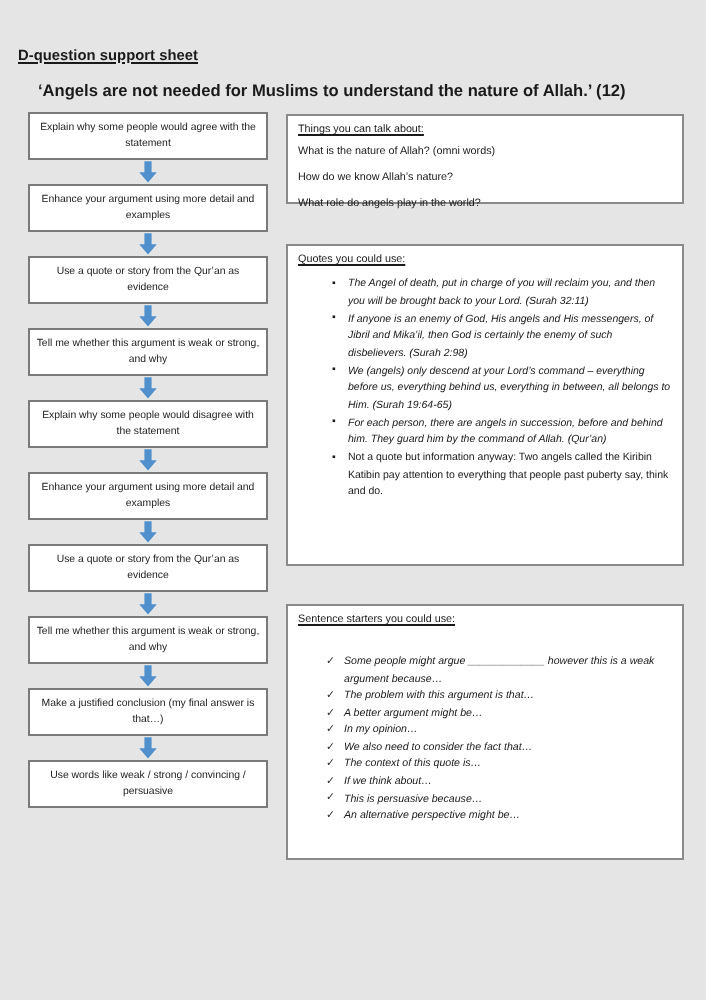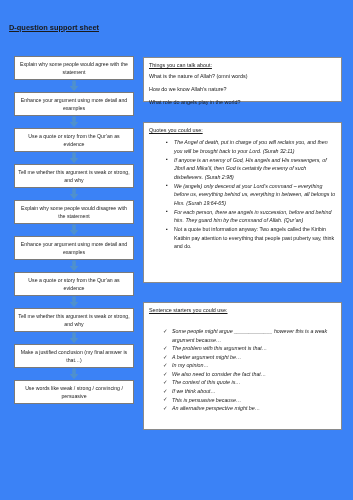--- a/index.html
+++ b/index.html
@@ -13,21 +13,21 @@
     font-family: "Liberation Sans", sans-serif;
     color: #1a1a1a;
     overflow: hidden;
     position: relative;
   }
   .page {
     position: absolute;
     left: 0; top: 0;
     width: 353px;
     height: 500px;
-    background: #3b82f6;
+    background: #e5e5e5;
   }
   
   .doc-title {
     position: absolute;
     left: 9px;
     top: 23px;
     font-size: 7.4px;
     font-weight: bold;
     text-decoration: underline;
     letter-spacing: 0.02px;
@@ -151,20 +151,21 @@
     font-style: normal;
     color: #2a2a2a;
   }
 </style>
 </head>
 <body>
 
 <div class="page">
 
   <div class="doc-title">D-question support sheet</div>
+  <div class="doc-question">‘Angels are not needed for Muslims to understand the nature of Allah.’ (12)</div>
 
   <div class="flow" id="flow-container">
       <div class="flow-box">Explain why some people would agree with the statement</div>
       <div class="flow-arrow">
         <svg width="12" height="12" viewBox="0 0 12 12">
           <path d="M4.2 0.6 H7.8 V6.1 H10.4 L6 11.2 L1.6 6.1 H4.2 Z" fill="#4f90cd"></path>
         </svg>
       </div>
       <div class="flow-box">Enhance your argument using more detail and examples</div>
       <div class="flow-arrow">

